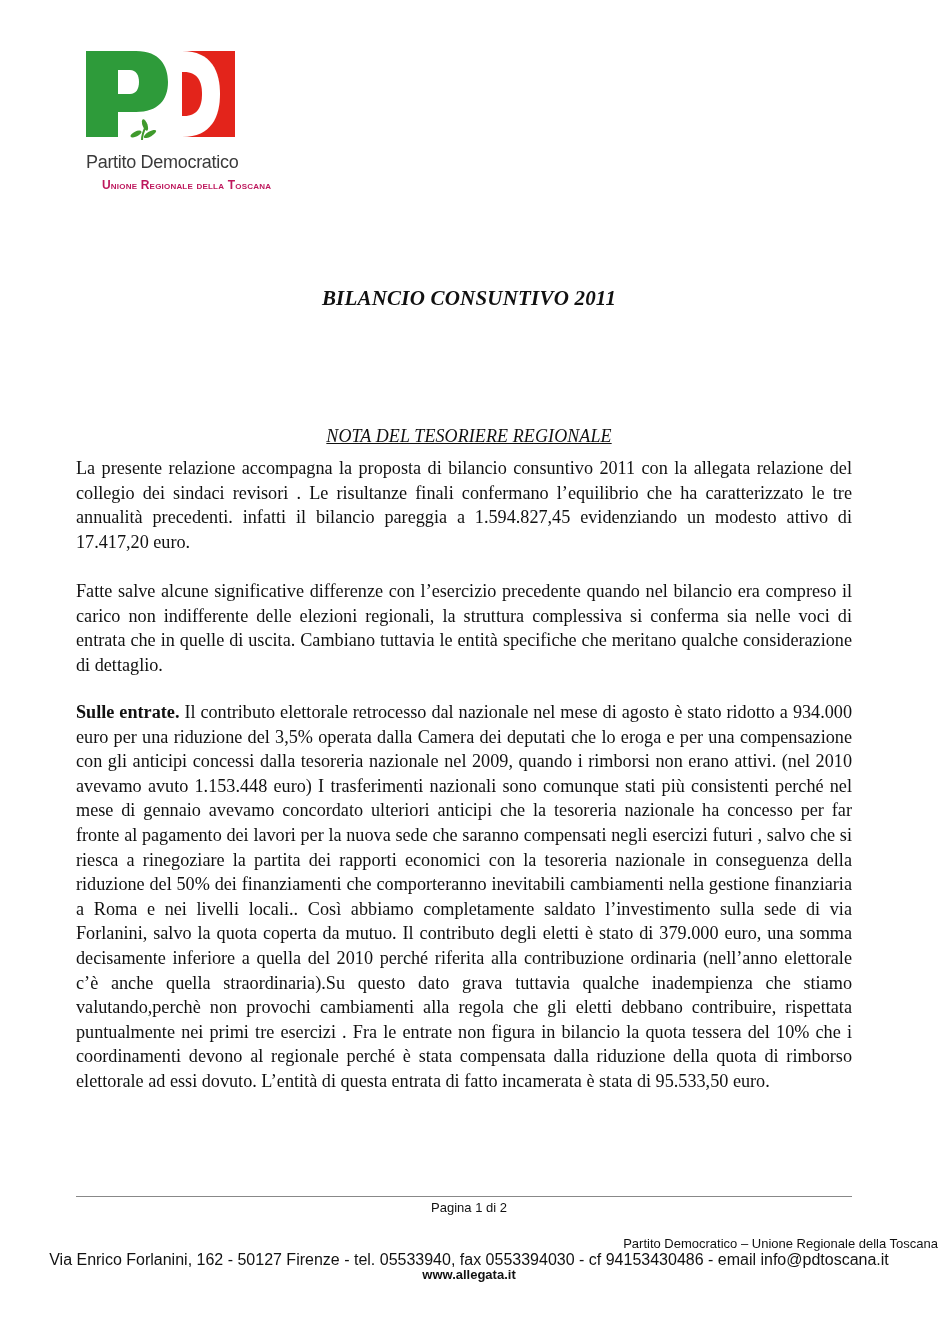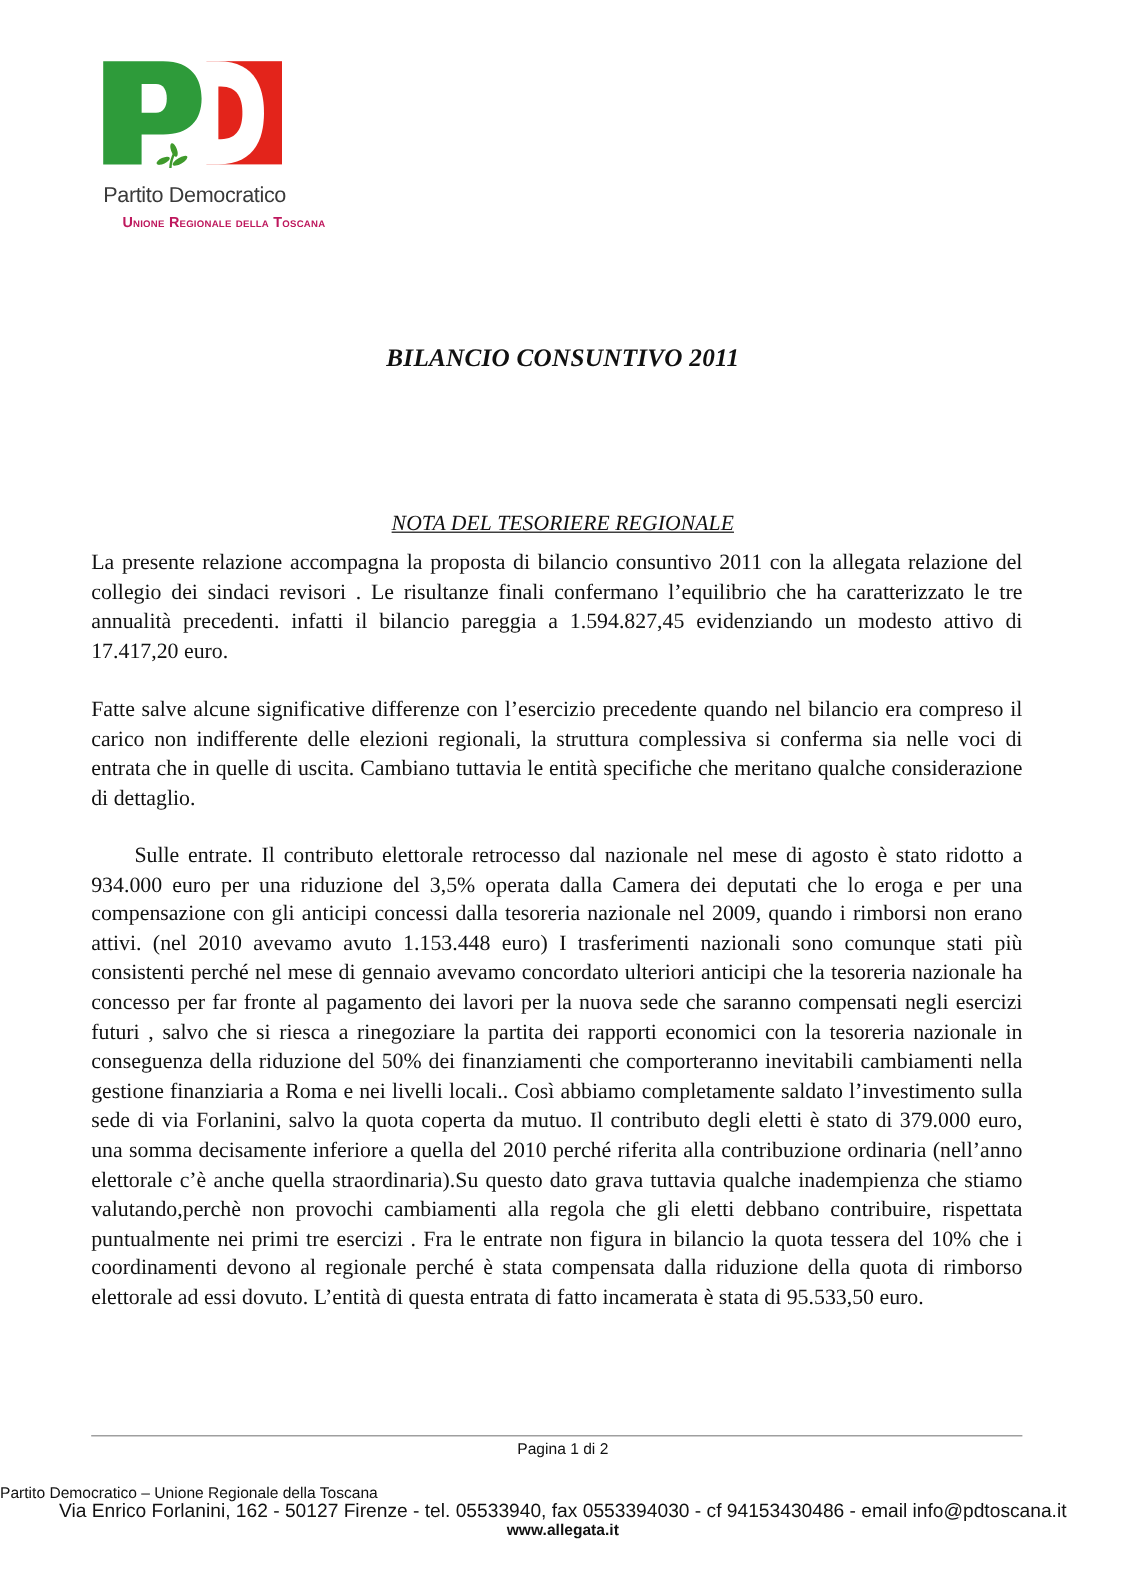--- a/index.html
+++ b/index.html
@@ -9,25 +9,25 @@
     .logo-party { position: absolute; left: 2px; top: 104px; font-family: "Liberation Sans", sans-serif; font-size: 18px; color: #3a3a3a; letter-spacing: -0.3px; white-space: nowrap; }
     .logo-region { position: absolute; left: 18px; top: 130px; font-family: "Liberation Sans", sans-serif; font-weight: bold; font-size: 12px; color: #be185d; font-variant: small-caps; letter-spacing: 0.2px; white-space: nowrap; }
 
     .doc-title { position: absolute; left: 0; right: 0; top: 286px; text-align: center; font-family: "Liberation Serif", serif; font-weight: bold; font-style: italic; font-size: 21px; letter-spacing: 0.2px; }
     .doc-subtitle { position: absolute; left: 0; right: 0; top: 390px; text-align: center; font-family: "Liberation Serif", serif; font-style: italic; font-size: 18px; text-decoration: underline; letter-spacing: 0.1px; margin-top: 36px; }
 
     .body-text { position: absolute; left: 76px; width: 776px; font-family: "Liberation Serif", serif; font-size: 18.2px; line-height: 24.6px; text-align: justify; }
     .p1 { top: 456px; }
     .p2 { top: 579px; }
     .p3 { top: 700px; }
-    .lead { font-weight: normal; margin-left: 36px; }
+    .lead { font-weight: bold; }
 
     .footer-rule { position: absolute; left: 76px; width: 776px; top: 1196px; height: 0; border-top: 1px solid #888; }
     .page-number { position: absolute; left: 0; right: 0; top: 1200px; text-align: center; font-family: "Liberation Sans", sans-serif; font-size: 13px; }
-    .footer-org { position: absolute; left: 0; right: 0; top: 1236px; text-align: left; font-family: "Liberation Sans", sans-serif; font-size: 13px; }
+    .footer-org { position: absolute; left: 0; right: 0; top: 1236px; text-align: right; font-family: "Liberation Sans", sans-serif; font-size: 13px; }
     .footer-address { position: absolute; left: 0; right: 0; top: 1251px; text-align: center; font-family: "Liberation Sans", sans-serif; font-size: 16px; white-space: nowrap; }
     .footer-web { position: absolute; left: 0; right: 0; top: 1267px; text-align: center; font-family: "Liberation Sans", sans-serif; font-size: 13px; font-weight: bold; }
   </style>
 </head>
 <body>
 
 <div class="logo">
   <svg class="logo-mark" viewBox="0 0 155 95">
 
     <rect x="88" y="3" width="63" height="86" fill="#e3241b"></rect>

